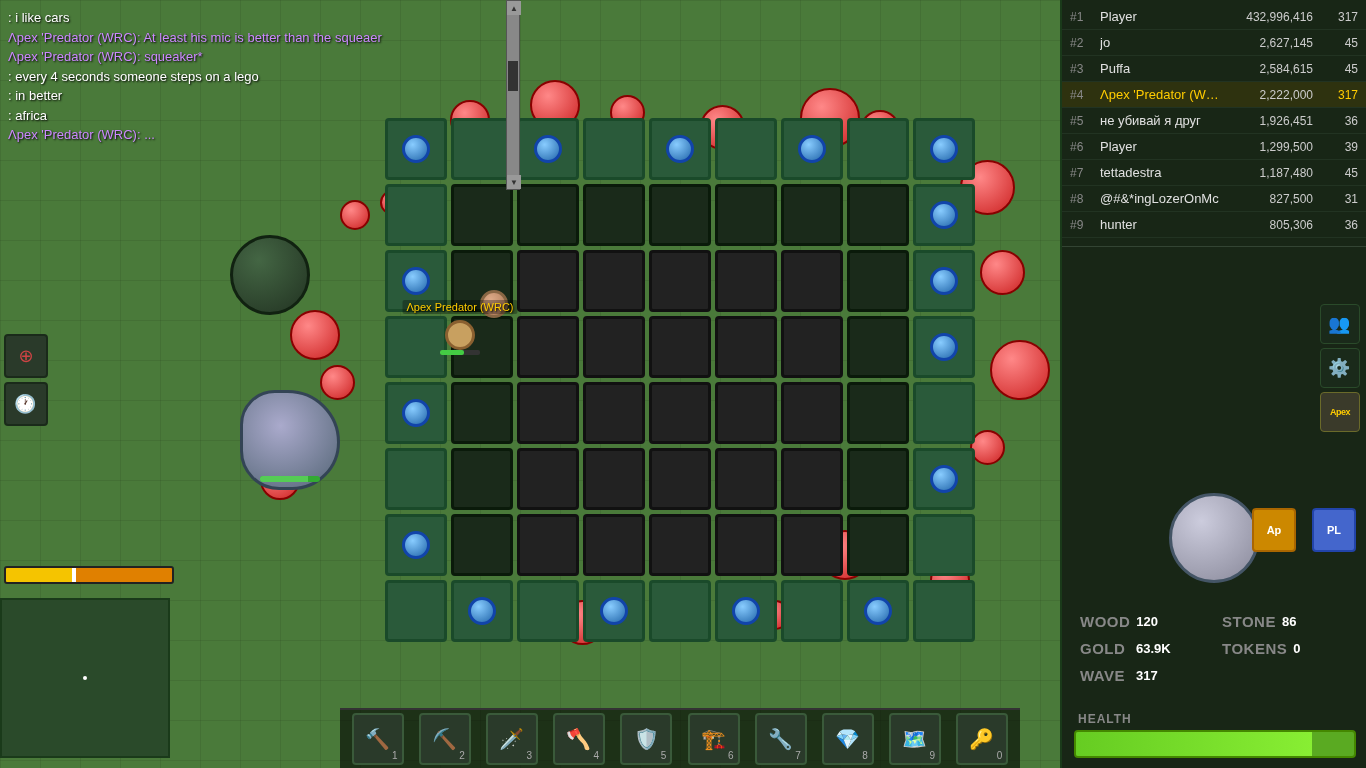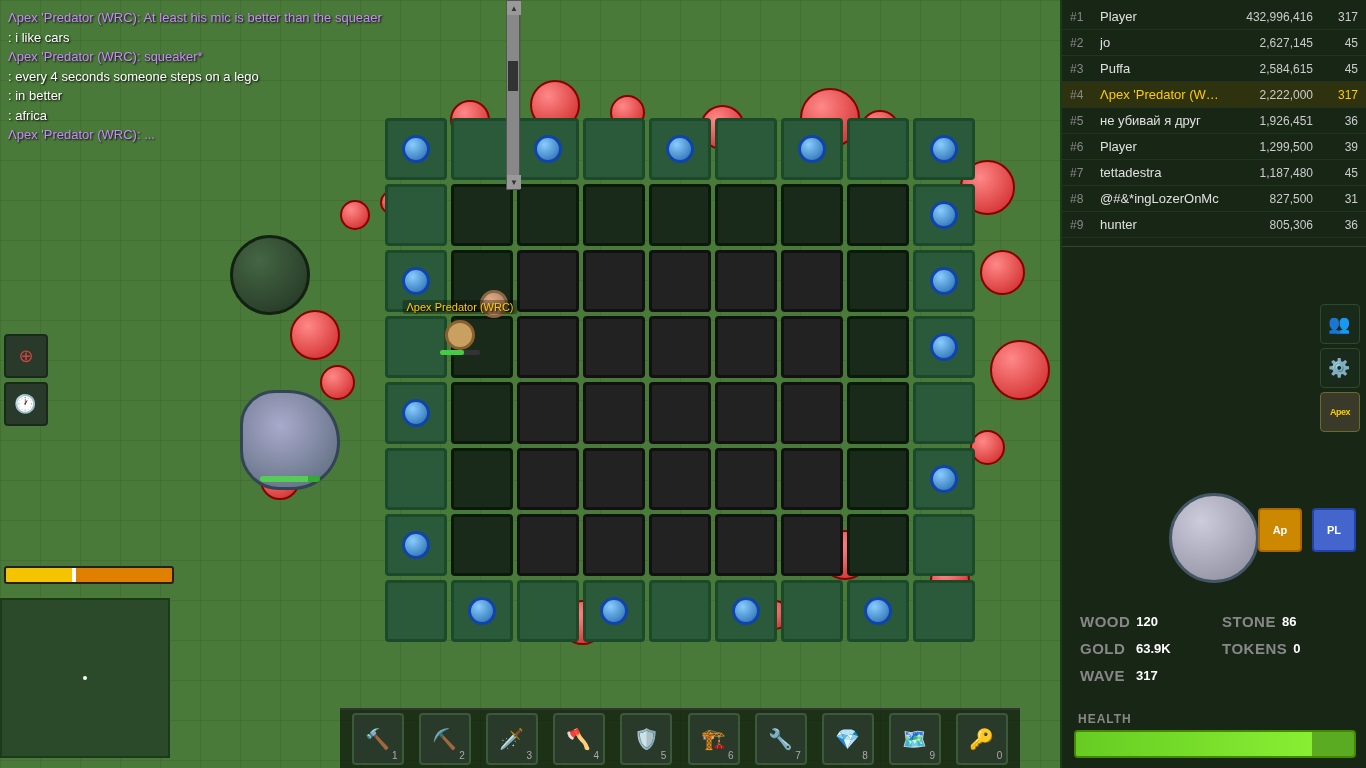--- a/index.html
+++ b/index.html
@@ -357,21 +357,21 @@
       border-radius: 50%;
       border: 3px solid #445566;
     }
 
     
     #player-buttons {
       position: absolute;
       bottom: 216px;
       right: 10px;
       display: flex;
-      gap: 10px;
+      gap: 16px;
     }
     .player-btn {
       width: 44px;
       height: 44px;
       border-radius: 4px;
       border: 2px solid #555;
       display: flex;
       align-items: center;
       justify-content: center;
       font-size: 11px;
@@ -644,22 +644,22 @@
         </div>
       </div>
     </div>
 
     <div style="position:absolute;left:480px;top:290px;width:28px;height:28px;background:radial-gradient(circle at 35% 30%,#ddaa88,#aa7755);border-radius:50%;border:3px solid #886644;"></div>
 
   </div>
 
   <div id="chat-area">
 
-  <div class="chat-message purple">Λpex 'Predator (WRC): At least his mic is better than the squeaer</div>
-      <div class="chat-message white">: i like cars</div>
+  <div class="chat-message white">: i like cars</div>
+      <div class="chat-message purple">Λpex 'Predator (WRC): At least his mic is better than the squeaer</div>
       <div class="chat-message purple">Λpex 'Predator (WRC): squeaker*</div>
       <div class="chat-message white">: every 4 seconds someone steps on a lego</div>
       <div class="chat-message white">: in better</div>
       <div class="chat-message white">: africa</div>
       <div class="chat-message purple">Λpex 'Predator (WRC): ...</div>
     </div>
 
   <div id="chat-scrollbar">
     <div id="chat-scrollbar-arrow-up">▲</div>
     <div id="chat-scrollbar-thumb"></div>

